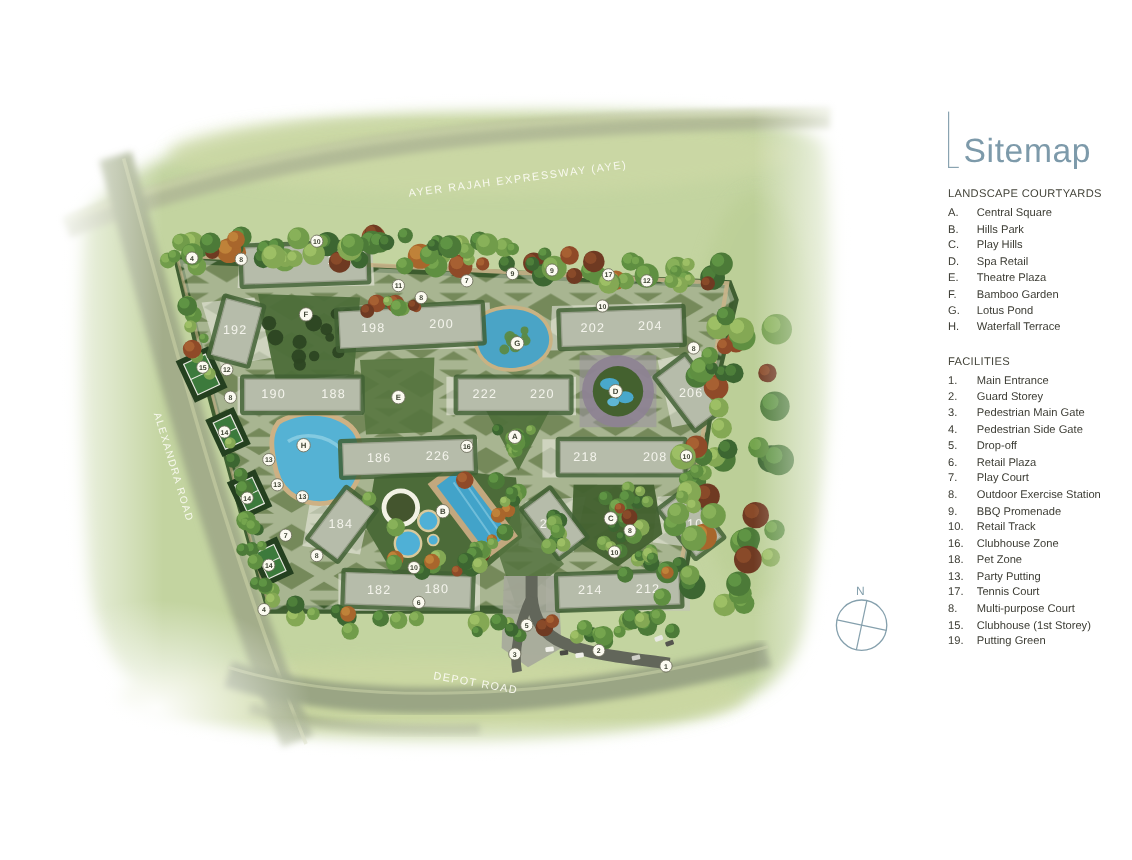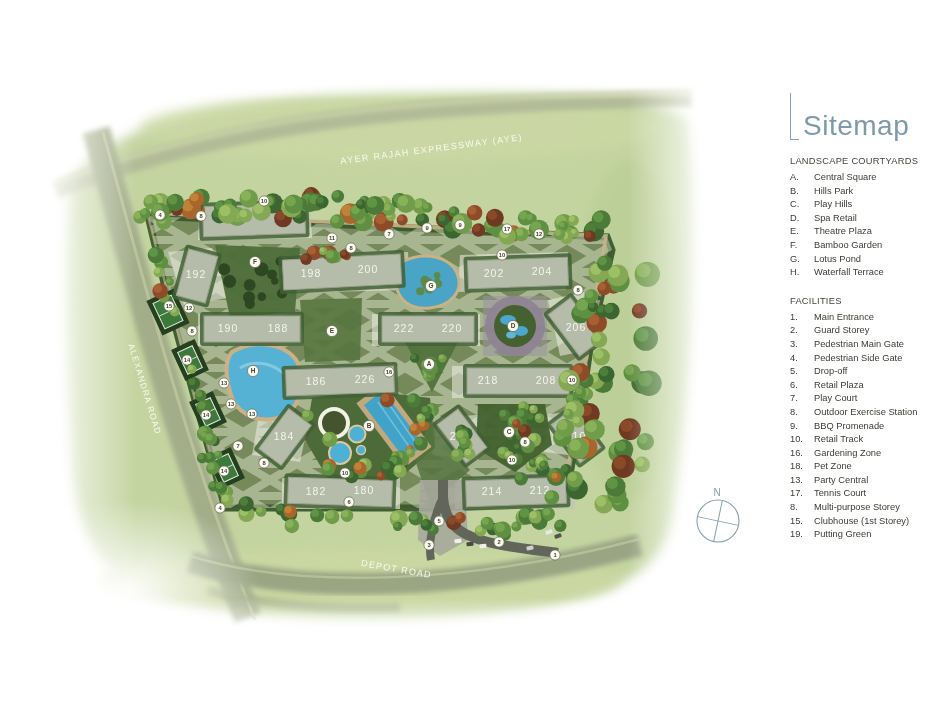--- a/index.html
+++ b/index.html
@@ -1097,37 +1097,37 @@
         <li>
           <span class="k">9.</span>
           <span class="v">BBQ Promenade</span>
         </li>
         <li>
           <span class="k">10.</span>
           <span class="v">Retail Track</span>
         </li>
         <li>
           <span class="k">16.</span>
-          <span class="v">Gardening Zone</span>
+          <span class="v">Clubhouse Zone</span>
         </li>
         <li>
           <span class="k">18.</span>
           <span class="v">Pet Zone</span>
         </li>
         <li>
           <span class="k">13.</span>
-          <span class="v">Party Central</span>
+          <span class="v">Party Putting</span>
         </li>
         <li>
           <span class="k">17.</span>
           <span class="v">Tennis Court</span>
         </li>
         <li>
           <span class="k">8.</span>
-          <span class="v">Multi-purpose Storey</span>
+          <span class="v">Multi-purpose Court</span>
         </li>
         <li>
           <span class="k">15.</span>
           <span class="v">Clubhouse (1st Storey)</span>
         </li>
         <li>
           <span class="k">19.</span>
           <span class="v">Putting Green</span>
         </li>
       </ul>

